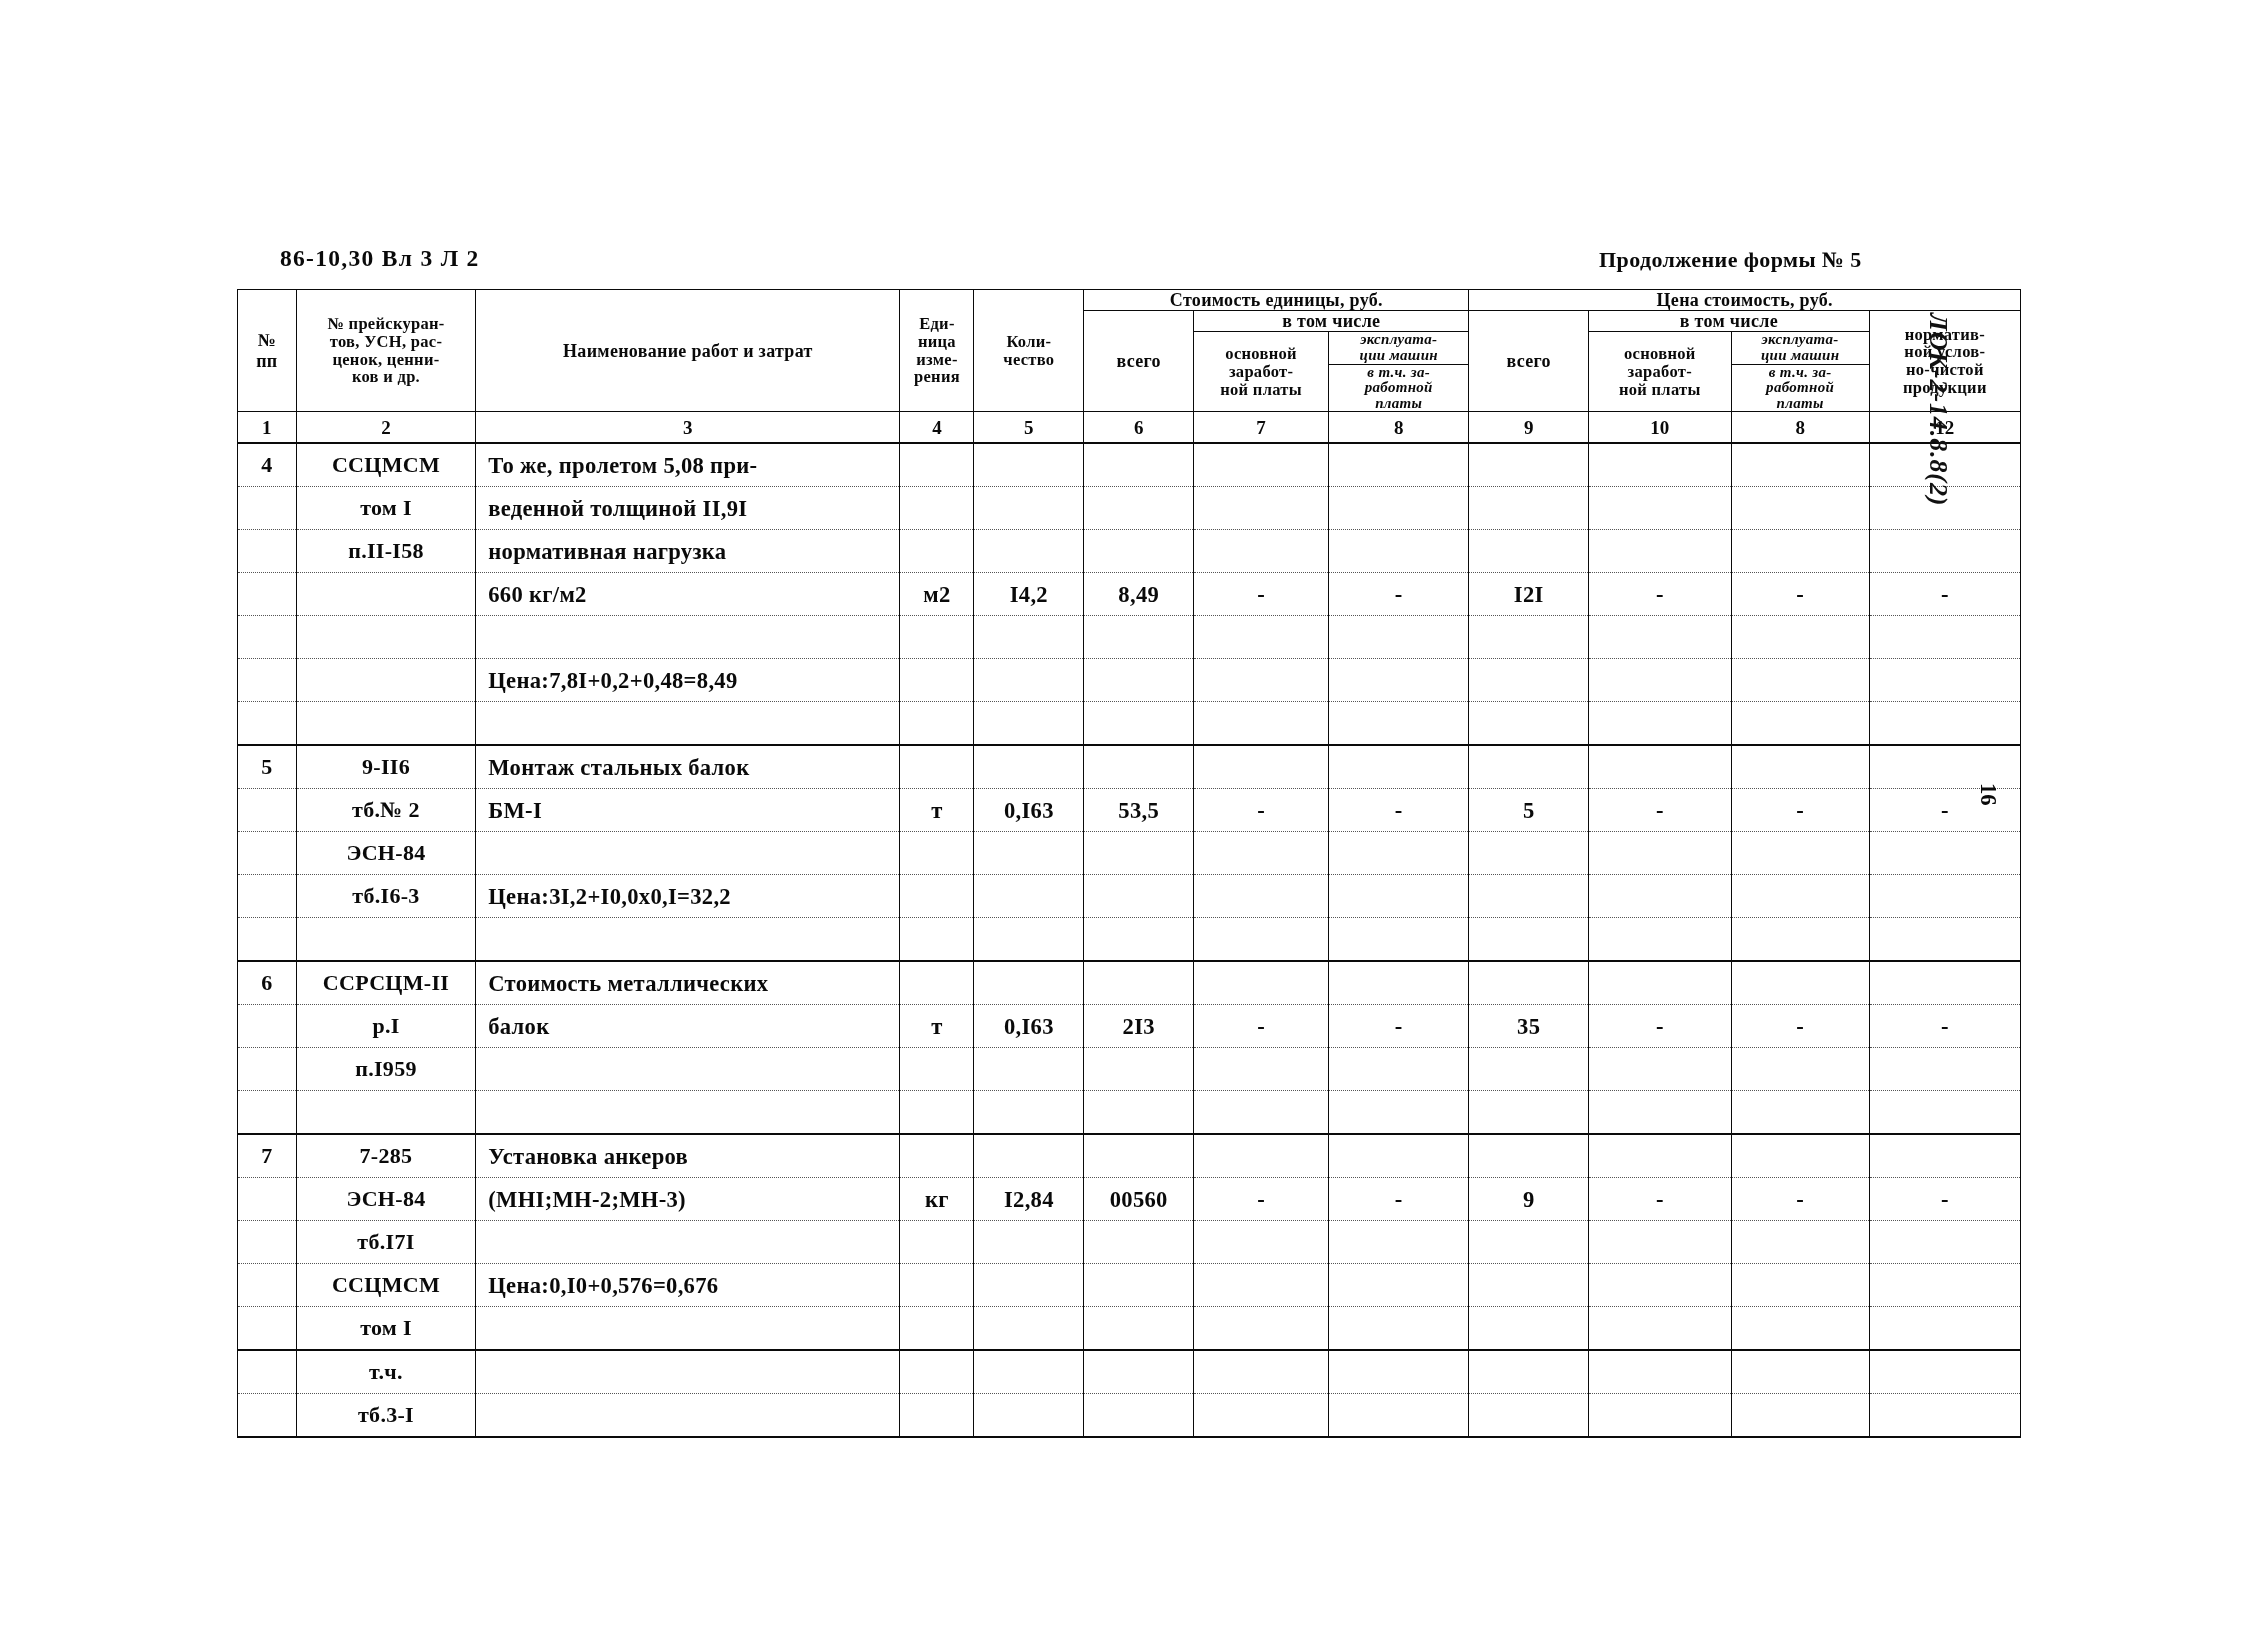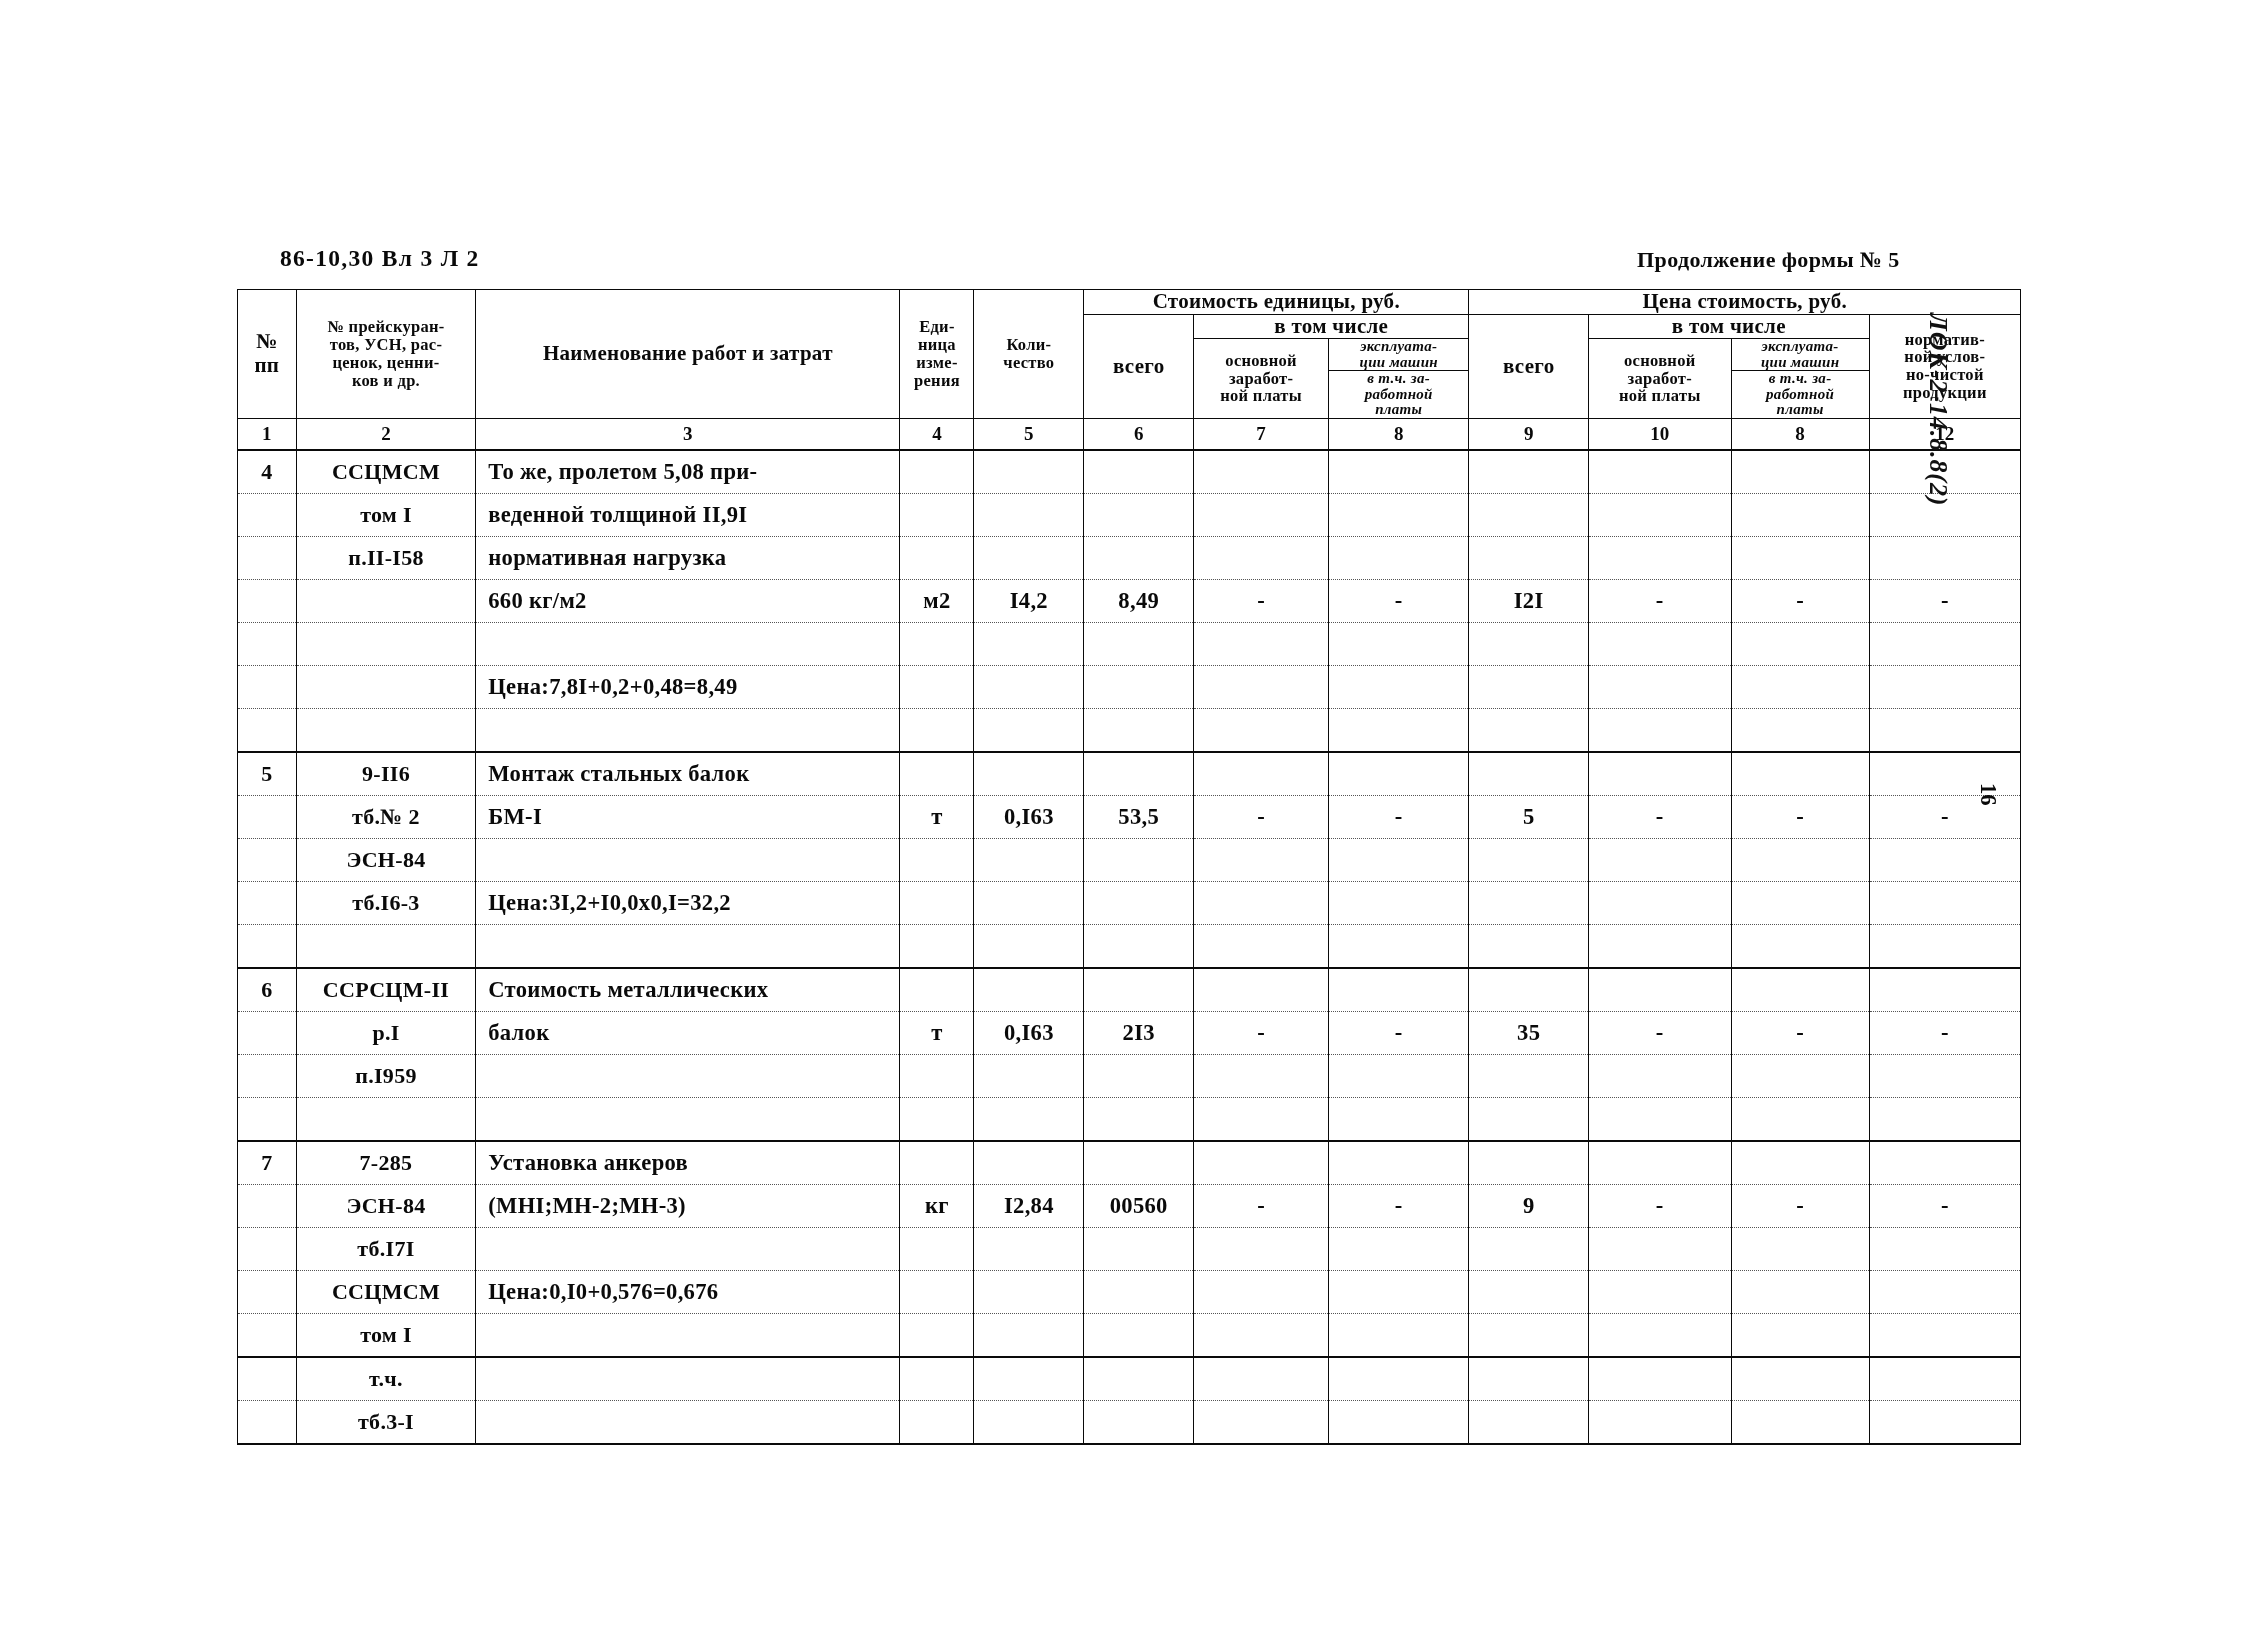--- a/index.html
+++ b/index.html
@@ -24,21 +24,21 @@
     position: absolute;
     left: 280px;
     top: 245px;
     font-size: 23.5px;
     font-weight: bold;
     letter-spacing: 1.3px;
     white-space: nowrap;
   }
   .hdr-right {
     position: absolute;
-    left: 1637px;
+    left: 1599px;
     top: 247px;
     font-size: 22px;
     font-weight: bold;
     letter-spacing: 0.4px;
     white-space: nowrap;
   }
 
   
   .table-wrap {
     position: absolute;
@@ -54,21 +54,21 @@
   }
   table.sheet td, table.sheet th {
     border: 1.7px solid #0a0a0a;
     padding: 0;
     vertical-align: middle;
     text-align: center;
     font-weight: bold;
     line-height: 1.12;
   }
   .hcell {
-    font-size: 21px;
+    font-size: 18px;
     padding: 2.6px 3.5px;
     letter-spacing: 0.3px;
   }
   .hcell.small {
     font-size: 16.5px;
     line-height: 1.08;
   }
   .hcell.tiny {
     font-size: 15px;
     line-height: 1.04;

